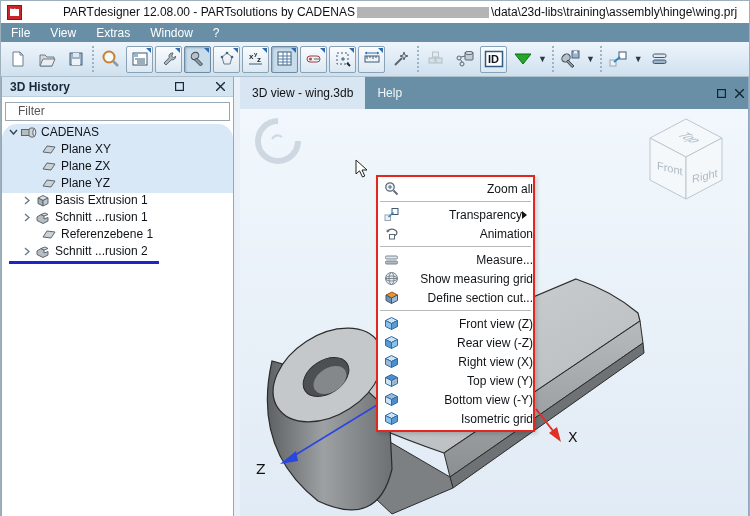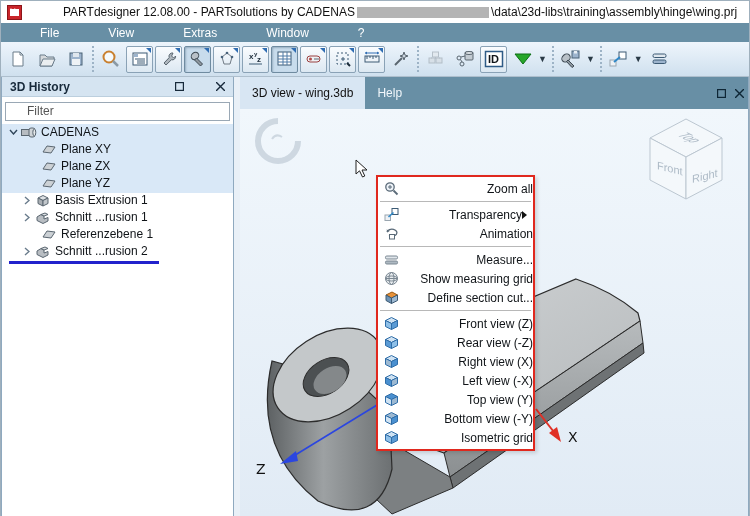--- a/index.html
+++ b/index.html
@@ -10,42 +10,42 @@
   .titlebar { position:absolute; left:0; top:0; width:100%; height:22px; background:#fff; display:flex; align-items:center; padding-left:6px;gap:35px; }
   .app-icon { width:15px; height:15px; background:#c9252b; border:1px solid #8d1418; display:flex; align-items:center; justify-content:center; margin-right:6px; flex:0 0 auto; }
   .app-icon .dots { width:9px; height:7px; background:
       linear-gradient(#fff,#fff); -webkit-mask:none; position:relative; }
   .app-icon .dots::before { content:"∷"; color:#fff; font-size:9px; line-height:7px; position:absolute; left:0; top:-1px; }
   .title-text { font-size:12px; color:#111; white-space:nowrap; }
   .redacted { display:inline-block; width:132px; height:11px; background:#b4b4b4; vertical-align:middle; margin:0 2px; }
 
   
   .menubar { position:absolute; left:0; top:22px; width:100%; height:19px; background:#688fa5; display:flex; align-items:center; }
-  .menubar .mi { color:#fff; font-size:12px; padding:0 10px; height:100%; display:flex; align-items:center; cursor:default;margin-left:29px; }
+  .menubar .mi { color:#fff; font-size:12px; padding:0 10px; height:100%; display:flex; align-items:center; cursor:default; }
 
   
   .toolbar { position:absolute; left:0; top:41px; width:100%; height:35px; background:linear-gradient(#eef5fc,#cfe0ee); border-bottom:1px solid #aebfcd; display:flex; align-items:center; padding-left:2px; }
   .tb-sep { width:5px; height:26px; margin:0 2px; background:repeating-linear-gradient(#9db3c6 0 2px, transparent 2px 4px); width:2px; }
   .tb-btn { width:27px; height:27px; margin:0 1px; display:flex; align-items:center; justify-content:center; position:relative; border:1px solid transparent; border-radius:2px; }
   .tb-btn.framed { border-color:#8aa2b6; background:linear-gradient(#fafcfe,#dce8f2); }
   .tb-btn.pressed { border-color:#6f8ba0; background:#c8dcec; box-shadow:inset 1px 1px 2px rgba(60,90,115,.35); }
   .tb-btn.corner::after { content:""; position:absolute; right:1px; top:1px; border-left:5px solid transparent; border-top:5px solid #2f6db3; }
   .tb-caret { font-size:9px; color:#2a3a46; margin:0 3px 0 1px; }
   .tb-btn svg { display:block; }
 
   
   .content { position:absolute; left:0; top:76px; width:100%; height:440px; display:flex; }
   .left-panel { width:233px; height:100%; background:#fff; border:1px solid #8fa9bf; border-top:none; display:flex; flex-direction:column; }
   .panel-header { height:20px; background:#d5e4f1; display:flex; align-items:center; padding:0 4px 0 8px; border-bottom:1px solid #bccfde;gap:23px; }
   .panel-title { font-size:12px; font-weight:bold; color:#17293a; flex:1; }
   .win-btn { width:18px; height:16px; display:flex; align-items:center; justify-content:center; color:#17293a; }
   .filter-wrap { padding:4px 3px 3px 3px; background:#fff; }
-  .filter-input { width:100%; height:19px; border:1px solid #9aa8b5; font-size:12px; padding:0 21px; color:#444; font-family:"Liberation Sans",sans-serif; }
+  .filter-input { width:100%; height:19px; border:1px solid #9aa8b5; font-size:12px; padding:0 12px; color:#444; font-family:"Liberation Sans",sans-serif; }
   .filter-input::placeholder { color:#555; }
-  .tree { flex:1; position:relative; font-size:12px; color:#101418; overflow:hidden; }
+  .tree { flex:1; position:relative; font-size:12px; color:#101418; overflow:hidden;border-radius:15px; }
   .tree-band { position:absolute; left:0; top:0; width:100%; height:69px; background:#d9e8f7; }
   .trow { position:relative; height:17px; display:flex; align-items:center; }
   .trow .gap { flex:0 0 auto; }
   .chev { width:14px; display:flex; justify-content:center; align-items:center; flex:0 0 14px; }
   .ticon { width:18px; display:flex; justify-content:center; align-items:center; flex:0 0 18px; }
   .tlabel { padding-left:3px; white-space:nowrap; }
   .tree-underline { margin:1px 0 0 7px; width:150px; height:3px; background:#2222cc; }
 
   .splitter { width:6px; height:100%; background:#e9f0f7; }
 
@@ -607,30 +607,20 @@
                   <polygon points="7.5,1.5 13.5,4.5 7.5,7.5 1.5,4.5" fill="#cfe2f2" stroke="#2f6da8"></polygon>
                   <polygon points="1.5,4.5 7.5,7.5 7.5,13.5 1.5,10.5" fill="#9db9d2" stroke="#2f6da8"></polygon>
                   <polygon points="7.5,7.5 13.5,4.5 13.5,10.5 7.5,13.5" fill="#4a90d0" stroke="#2f6da8"></polygon>
                 </svg>
               </span>
             <span class="mlabel">Right view (X)</span>
           </div>
           <div class="mitem">
             <span class="micon">
                 <svg width="15" height="15">
-                  <polygon points="7.5,1.5 13.5,4.5 7.5,7.5 1.5,4.5" fill="#cfe2f2" stroke="#2f6da8"></polygon>
-                  <polygon points="1.5,4.5 7.5,7.5 7.5,13.5 1.5,10.5" fill="#4a90d0" stroke="#2f6da8"></polygon>
-                  <polygon points="7.5,7.5 13.5,4.5 13.5,10.5 7.5,13.5" fill="#9db9d2" stroke="#2f6da8"></polygon>
-                </svg>
-              </span>
-            <span class="mlabel">Left view (-X)</span>
-          </div>
-          <div class="mitem">
-            <span class="micon">
-                <svg width="15" height="15">
                   <polygon points="7.5,1.5 13.5,4.5 7.5,7.5 1.5,4.5" fill="#4a90d0" stroke="#2f6da8"></polygon>
                   <polygon points="1.5,4.5 7.5,7.5 7.5,13.5 1.5,10.5" fill="#cfe2f2" stroke="#2f6da8"></polygon>
                   <polygon points="7.5,7.5 13.5,4.5 13.5,10.5 7.5,13.5" fill="#9db9d2" stroke="#2f6da8"></polygon>
                 </svg>
               </span>
             <span class="mlabel">Top view (Y)</span>
           </div>
           <div class="mitem">
             <span class="micon">
                 <svg width="15" height="15">

